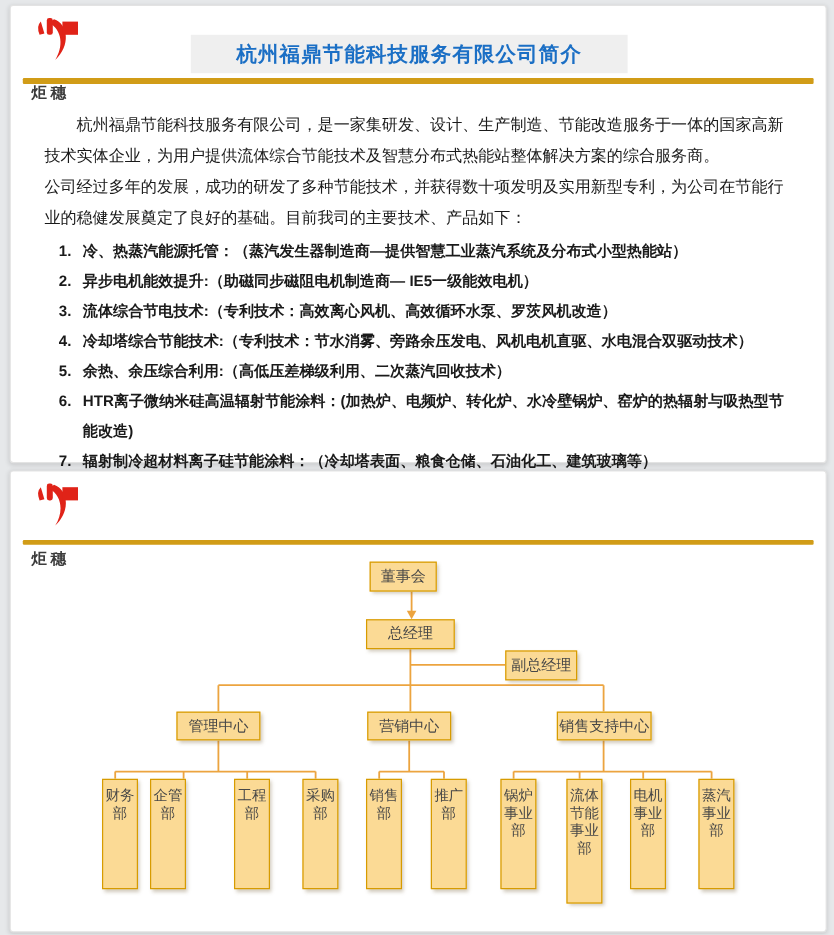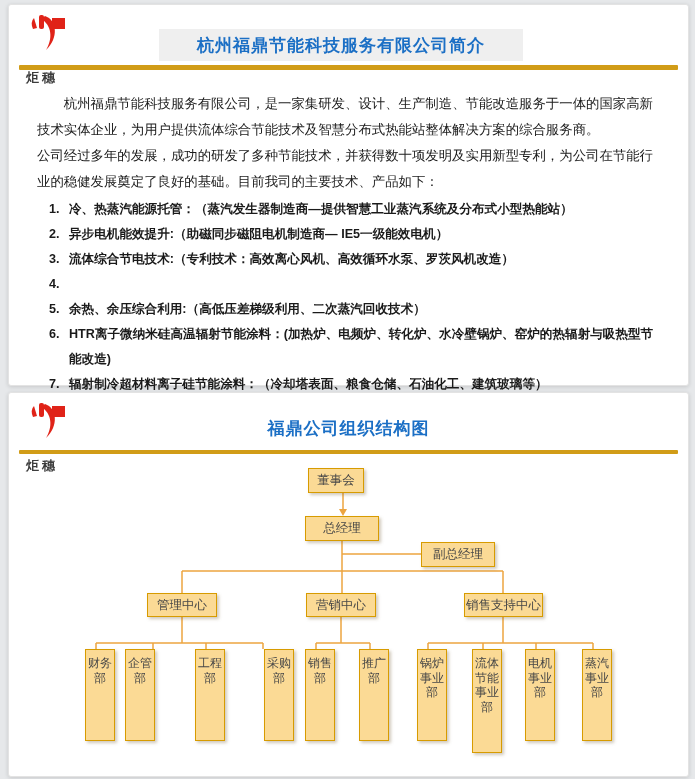--- a/index.html
+++ b/index.html
@@ -95,20 +95,21 @@
       <div class="list-row">
         <span class="list-num">2.</span>
         <span>异步电机能效提升:（助磁同步磁阻电机制造商— IE5一级能效电机）</span>
       </div>
       <div class="list-row">
         <span class="list-num">3.</span>
         <span>流体综合节电技术:（专利技术：高效离心风机、高效循环水泵、罗茨风机改造）</span>
       </div>
       <div class="list-row">
         <span class="list-num">4.</span>
+        <span>冷却塔综合节能技术:（专利技术：节水消雾、旁路余压发电、风机电机直驱、水电混合双驱动技术）</span>
       </div>
       <div class="list-row">
         <span class="list-num">5.</span>
         <span>余热、余压综合利用:（高低压差梯级利用、二次蒸汽回收技术）</span>
       </div>
       <div class="list-row">
         <span class="list-num">6.</span>
         <span>HTR离子微纳米硅高温辐射节能涂料：(加热炉、电频炉、转化炉、水冷壁锅炉、窑炉的热辐射与吸热型节能改造)</span>
       </div>
       <div class="list-row">
@@ -126,21 +127,20 @@
   <div class="logo">
     <svg width="44" height="38" viewBox="0 0 44 38">
       <path d="M7,16 Q4,9 8,5 L11,15 Z" fill="#e02318"></path>
       <rect x="13" y="2" width="5" height="14" rx="2" fill="#e02318"></rect>
       <path d="M19,3 C31,7 33,25 20,37 C27,26 26,12 15,6 Z" fill="#e02318"></path>
       <rect x="26" y="5" width="13" height="11" fill="#e02318"></rect>
     </svg>
     <div class="brand">炬穗</div>
   </div>
 
-  <div class="title-center">福鼎公司组织结构图</div>
   <div class="gold-rule"></div>
 
   <div class="chart">
     <svg class="wires" width="679" height="312" viewBox="0 0 679 312">
       <g stroke="#eca43f" stroke-width="1.5" fill="none">
 
         <line x1="334" y1="32" x2="334" y2="49"></line>
 
         <line x1="333" y1="80" x2="333" y2="132"></line>
 
@@ -167,30 +167,30 @@
         <line x1="419" y1="182" x2="419" y2="188"></line>
         <line x1="474" y1="182" x2="474" y2="188"></line>
         <line x1="527" y1="182" x2="527" y2="188"></line>
         <line x1="584" y1="182" x2="584" y2="188"></line>
       </g>
       <polygon points="330,48 338,48 334,55" fill="#eca43f"></polygon>
     </svg>
 
     <div class="node h" style="left:299px;top:7px;width:56px;">董事会</div>
     <div class="node h" style="left:296px;top:55px;width:74px;">总经理</div>
-    <div class="node h" style="left:412px;top:81px;width:74px;">副总经理</div>
+    <div class="node h" style="left:412px;top:81px;width:60px;">副总经理</div>
 
     <div class="node h" style="left:138px;top:132px;width:70px;height:24px;">管理中心</div>
     <div class="node h" style="left:297px;top:132px;width:70px;height:24px;">营销中心</div>
     <div class="node h" style="left:455px;top:132px;width:79px;height:24px;">销售支持中心</div>
 
     <div class="node v" style="left:76px;">财务部</div>
     <div class="node v" style="left:116px;">企管部</div>
     <div class="node v" style="left:186px;">工程部</div>
-    <div class="node v" style="left:255px;">采购部</div>
+    <div class="node v" style="left:243px;">采购部</div>
     <div class="node v" style="left:296px;">销售部</div>
     <div class="node v" style="left:350px;">推广部</div>
     <div class="node v" style="left:408px;">锅炉事业部</div>
     <div class="node v" style="left:463px;height:104px;">流体节能事业部</div>
     <div class="node v" style="left:516px;">电机事业部</div>
     <div class="node v" style="left:573px;">蒸汽事业部</div>
   </div>
 </div>
 
 </body></html>

